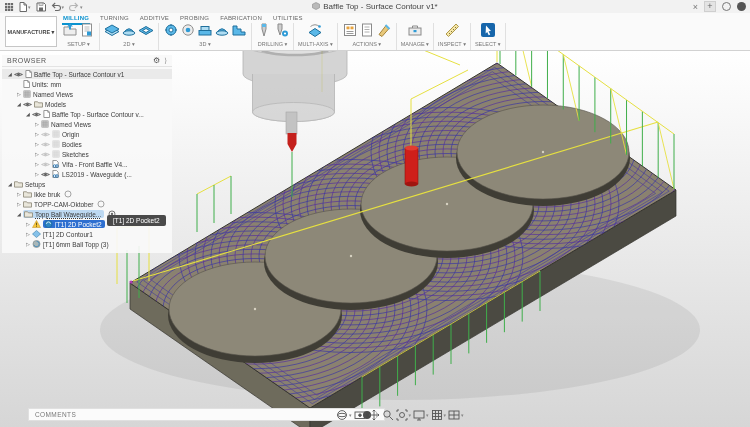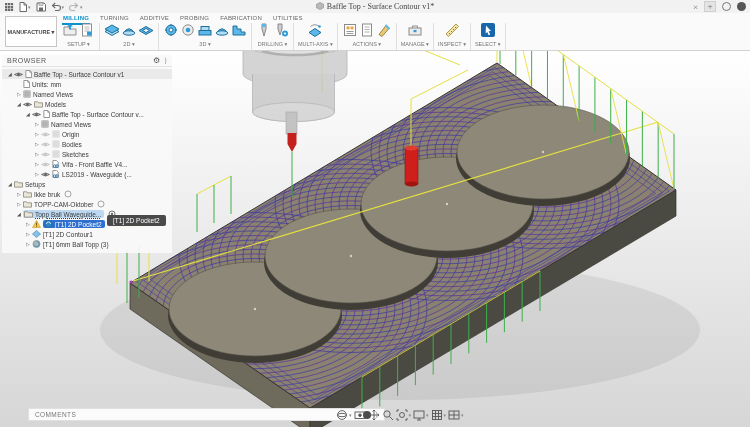--- a/index.html
+++ b/index.html
@@ -2,21 +2,21 @@
 <html><head>
 <meta charset="utf-8">
 <style>
   * { margin:0; padding:0; box-sizing:border-box; }
   html,body { width:750px; height:427px; overflow:hidden; background:#fff;
               font-family:"Liberation Sans", sans-serif; }
   #app { position:relative; width:750px; height:427px; }
 
   
   .titlebar { position:absolute; left:0; top:0; width:750px; height:13px;
-              background:#f2f2f2;font-family:Liberation Serif, serif; }
+              background:#f2f2f2; }
   .qat { position:absolute; left:4px; top:0; height:13px; display:flex; align-items:center; gap:5px; }
   .qat-btn { display:flex; align-items:center; color:#666; font-size:8px; cursor:default; }
   .qat-btn svg { display:block; }
   .caret { font-size:5px; color:#888; margin-left:1px; }
   .doc-title { position:absolute; left:0; top:0; width:750px; height:13px; text-align:center;
                font-size:8px; color:#444; line-height:13px; }
   .doc-title svg { vertical-align:-1px; margin-right:3px; }
   .winctl { position:absolute; right:4px; top:0; height:13px; display:flex; align-items:center; gap:6px; }
   .winctl .x { color:#777; font-size:9px; }
   .winctl .plus { width:12px; height:11px; background:#e4e4e4; border:1px solid #cfcfcf;

